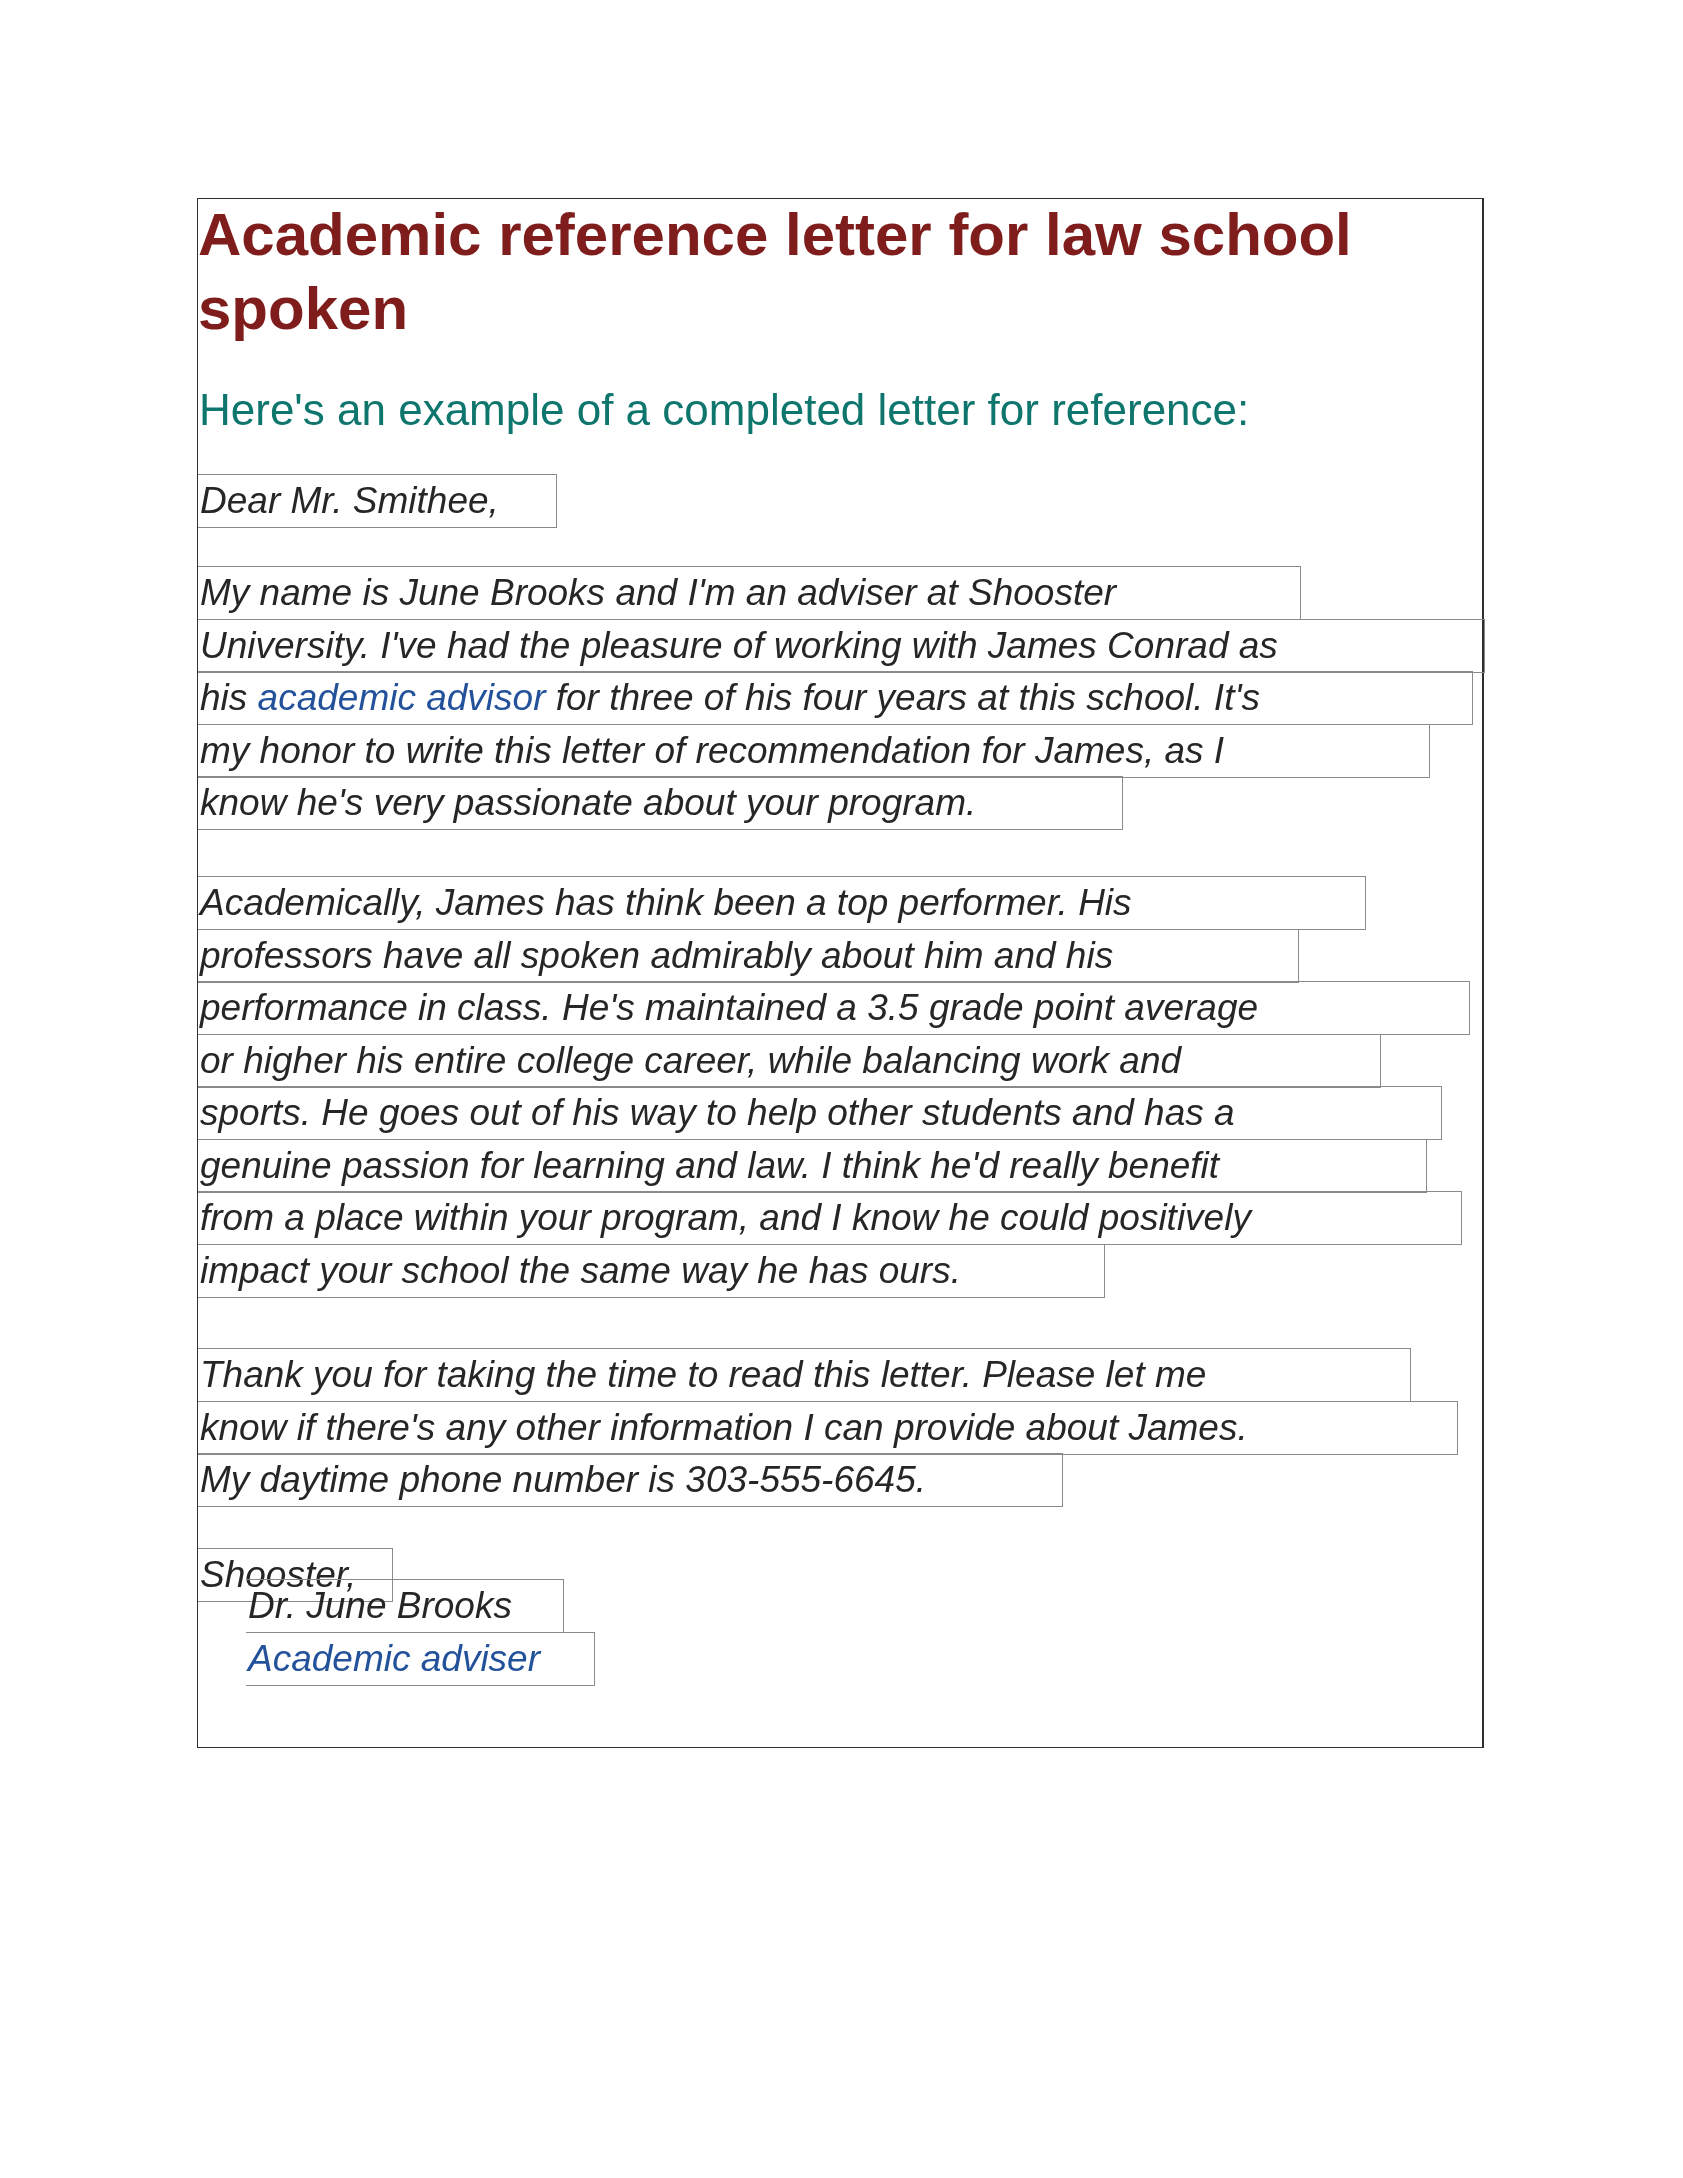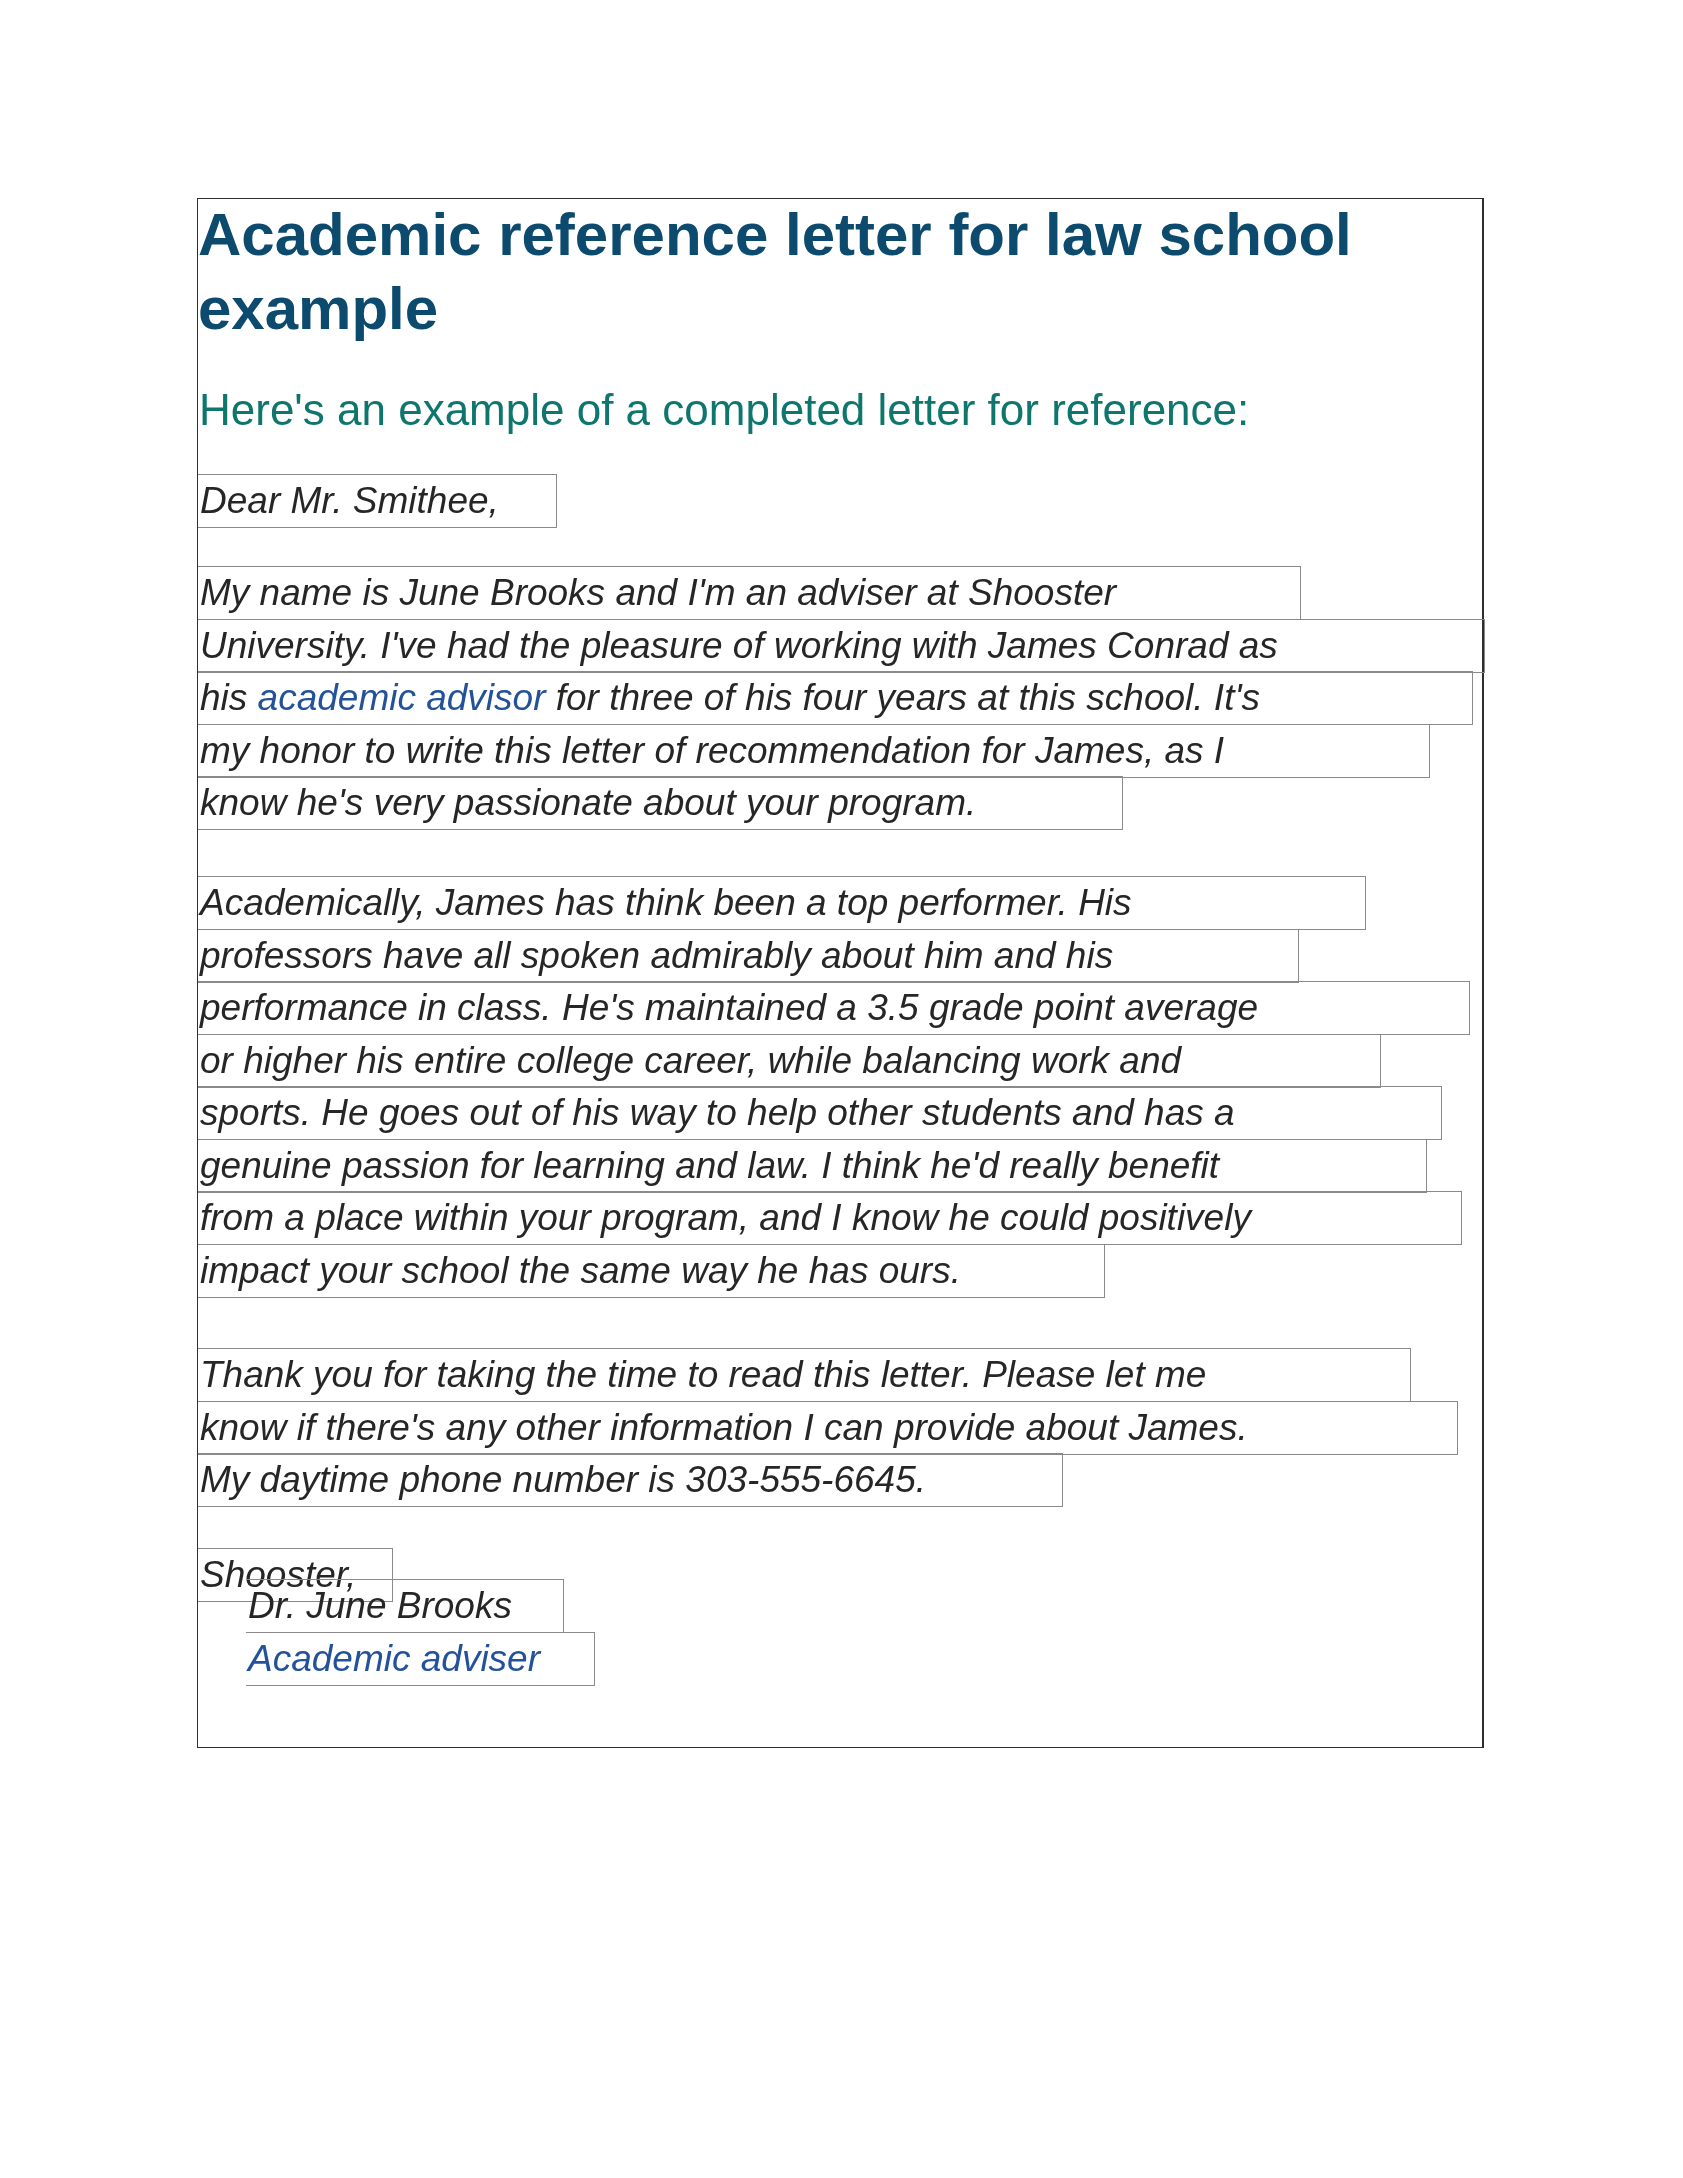--- a/index.html
+++ b/index.html
@@ -26,21 +26,21 @@
     box-sizing: border-box;
   }
   .title {
     position: absolute;
     left: 0;
     top: -1px;
     margin: 0;
     font-size: 60px;
     line-height: 74px;
     font-weight: bold;
-    color: #0c4a6e;
+    color: #7f1d1d;
     width: 1277px;
     white-space: nowrap;
   }
   .title span { display: block; }
   .intro {
     position: absolute;
     left: 1px;
     top: 184px;
     margin: 0;
     font-size: 44px;
@@ -73,21 +73,21 @@
   }
   .blue-line { color: #23529b; }
 </style>
 </head>
 <body>
 
 <div class="frame">
 
   <h1 class="title">
     <span>Academic reference letter for law school</span>
-    <span>example</span>
+    <span>spoken</span>
   </h1>
 
   <p class="intro">Here's an example of a completed letter for reference:</p>
 
   <div class="block" style="top:275px;">
     <span class="ln" style="width:359px;">Dear Mr. Smithee,</span>
   </div>
 
   <div class="block" style="top:367px;">
     <span class="ln" style="width:1103px;">My name is June Brooks and I'm an adviser at Shooster</span>

